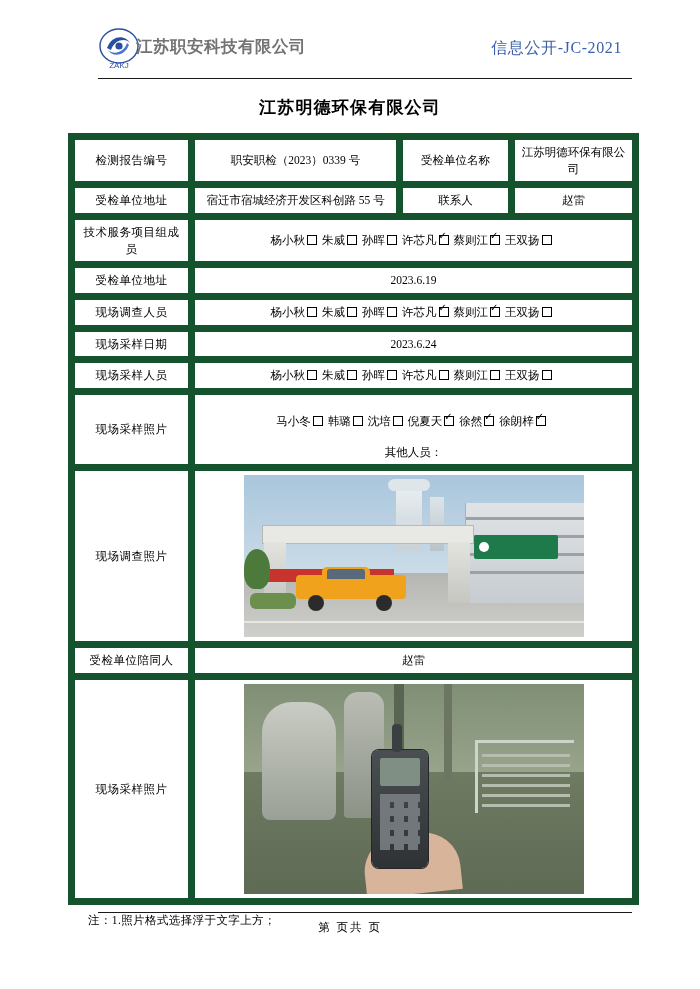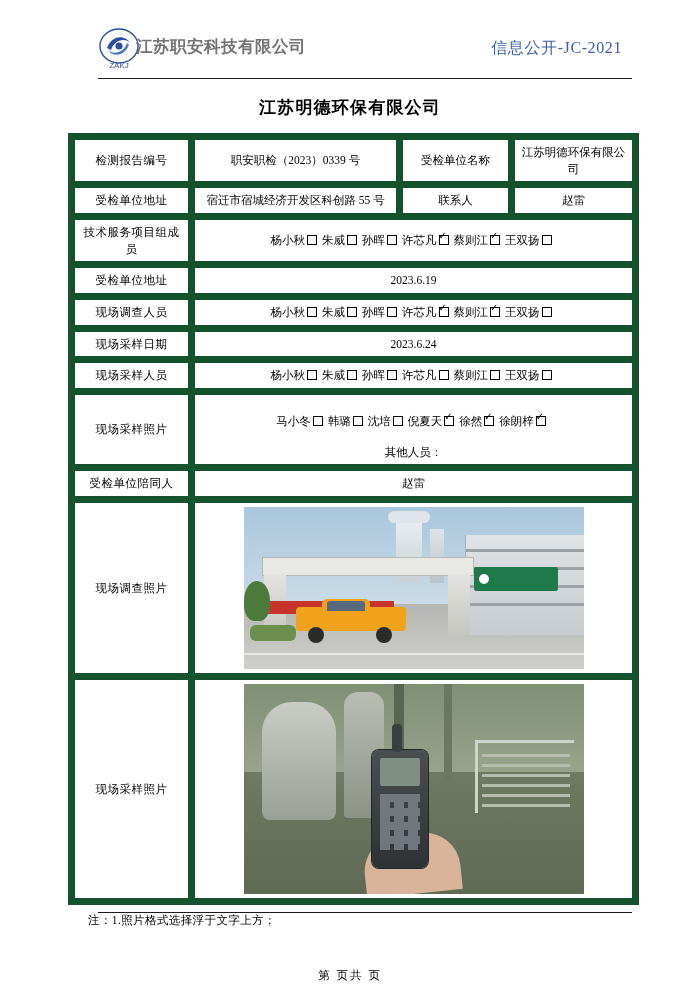--- a/index.html
+++ b/index.html
@@ -301,21 +301,21 @@
     position: absolute;
     left: 98px;
     right: 68px;
     top: 912px;
     border-bottom: 1.1px solid #1a1a1a;
   }
   .footer-text {
     position: absolute;
     left: 0;
     right: 0;
-    top: 968px;
+    top: 920px;
     text-align: center;
     font-size: 11.5px;
     letter-spacing: 2px;
   }
 </style>
 </head>
 <body>
 
 <div class="page">
   <div class="inner">
@@ -376,24 +376,20 @@
         <tr>
           <td class="label">现场采样人员</td>
           <td colspan="3" class="members"><span class="member"><span>杨小秋</span><span class="cb"></span></span><span class="member"><span>朱威</span><span class="cb"></span></span><span class="member"><span>孙晖</span><span class="cb"></span></span><span class="member"><span>许芯凡</span><span class="cb"></span></span><span class="member"><span>蔡则江</span><span class="cb"></span></span><span class="member"><span>王双扬</span><span class="cb"></span></span></td>
         </tr>
         <tr>
           <td class="label">现场采样照片</td>
           <td colspan="3">
             <span class="sub-line members"><span class="member"><span>马小冬</span><span class="cb"></span></span><span class="member"><span>韩璐</span><span class="cb"></span></span><span class="member"><span>沈培</span><span class="cb"></span></span><span class="member"><span>倪夏天</span><span class="cb checked"></span></span><span class="member"><span>徐然</span><span class="cb checked"></span></span><span class="member"><span>徐朗梓</span><span class="cb checked"></span></span></span>
             <span class="sub-line">其他人员：</span>
           </td>
-        </tr>
-        <tr>
-          <td class="label">受检单位陪同人</td>
-          <td colspan="3">赵雷</td>
         </tr>
         <tr>
           <td class="label">现场调查照片</td>
           <td colspan="3" class="photo-cell">
             <div class="photo-frame ph1">
               <div class="sky"></div>
               <div class="ground"></div>
               <div class="road-line"></div>
               <div class="bldg-right"></div>
               <div class="tower"></div>
@@ -412,20 +408,24 @@
                 <div class="truck-body"></div>
                 <div class="truck-cab"></div>
                 <div class="truck-win"></div>
                 <div class="wheel w1"></div>
                 <div class="wheel w2"></div>
               </div>
             </div>
           </td>
         </tr>
         <tr>
+          <td class="label">受检单位陪同人</td>
+          <td colspan="3">赵雷</td>
+        </tr>
+        <tr>
           <td class="label">现场采样照片</td>
           <td colspan="3" class="photo-cell">
             <div class="photo-frame ph2">
               <div class="bg-top"></div>
               <div class="bg-bot"></div>
               <div class="tank"></div>
               <div class="tank2"></div>
               <div class="pipe"></div>
               <div class="pipe2"></div>
               <div class="rail"></div>

